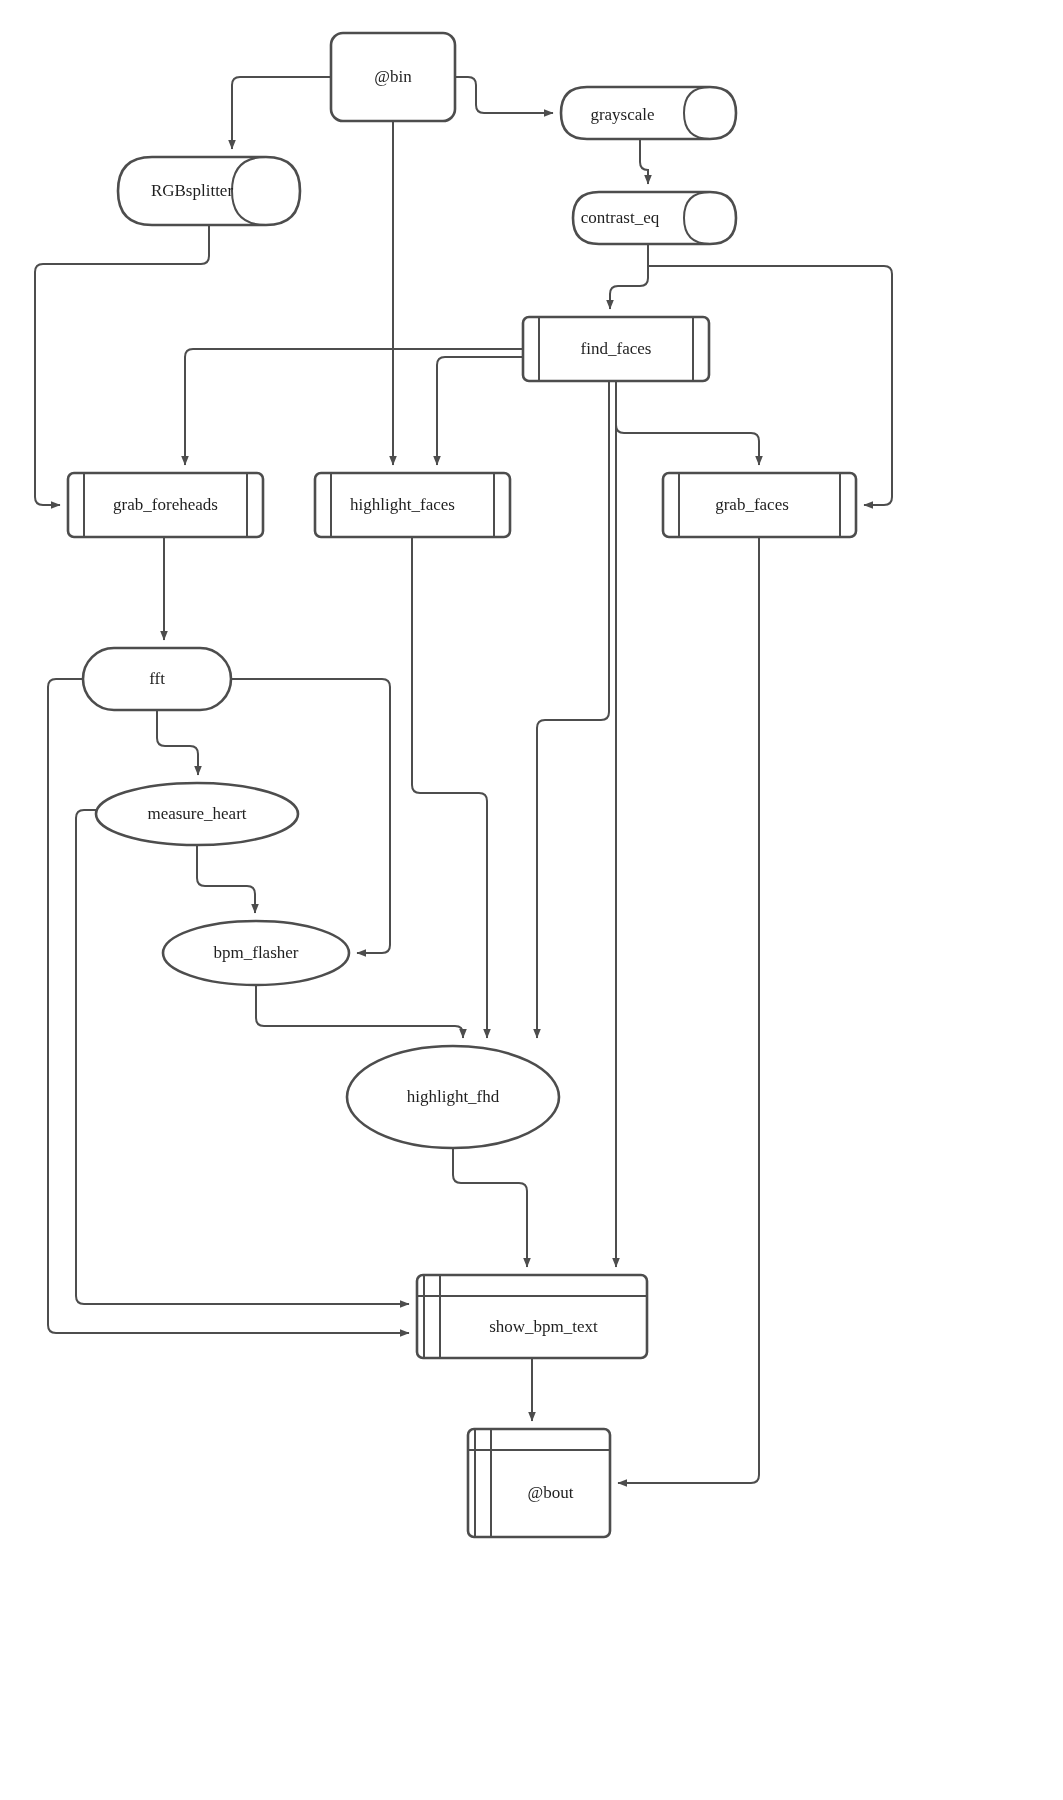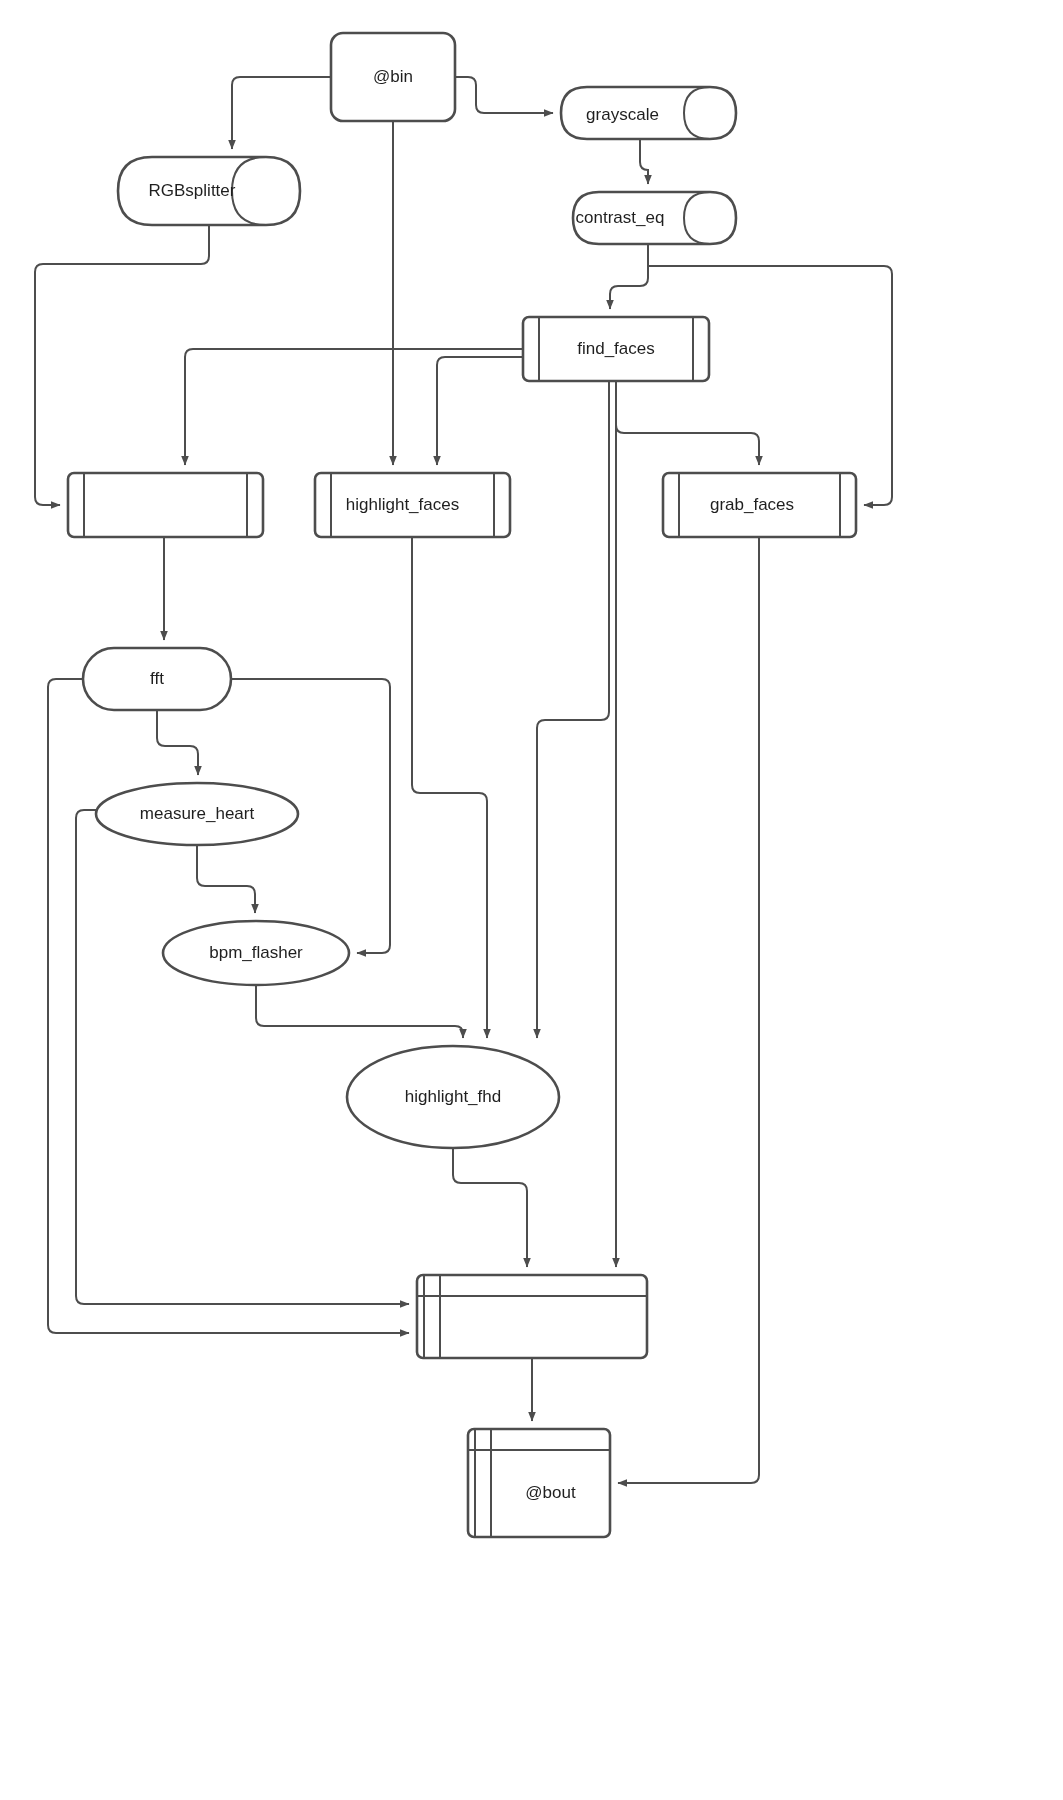--- a/index.html
+++ b/index.html
@@ -3,21 +3,21 @@
 <meta charset="utf-8">
 <style>
   html,body{margin:0;padding:0;background:#ffffff;}
   body{width:1063px;height:1800px;font-family:"Liberation Sans",sans-serif;}
   #stage{position:relative;width:1063px;height:1800px;overflow:hidden;background:#fff;}
   svg#diagram{position:absolute;left:0;top:0;width:1063px;height:1800px;}
   .edge{fill:none;stroke:#4d4d4d;stroke-width:2;}
   .shape{fill:#ffffff;stroke:#4d4d4d;stroke-width:2.6;}
   .inner{fill:none;stroke:#4d4d4d;stroke-width:2;}
   .nodelabel{position:absolute;display:flex;align-items:center;justify-content:center;
-    color:#1f1f1f;font-size:17px;font-family:Liberation Sans, sans-serif;
+    color:#1f1f1f;font-size:17px;font-family:Liberation Serif, serif;
     text-align:center;line-height:1.1;pointer-events:none;white-space:nowrap;}
 </style>
 </head>
 <body>
 
 <div id="stage">
 
   <svg id="diagram" viewBox="0 0 1063 1800">
     <defs>
       <marker id="arrow" markerWidth="11" markerHeight="11" refX="9" refY="4.2" orient="auto" markerUnits="userSpaceOnUse">
@@ -118,29 +118,31 @@
   <div class="nodelabel" style="left:331px;top:33px;width:124px;height:88px;">@bin</div>
 
   <div class="nodelabel" style="left:118px;top:157px;width:148px;height:68px;">RGBsplitter</div>
 
   <div class="nodelabel" style="left:561px;top:87px;width:123px;height:56px;border-radius:23px;">grayscale</div>
 
   <div class="nodelabel" style="left:573px;top:192px;width:94px;height:52px;">contrast_eq</div>
 
   <div class="nodelabel" style="left:539px;top:317px;width:154px;height:64px;border-radius:12px;">find_faces</div>
 
+  <div class="nodelabel" style="left:84px;top:473px;width:163px;height:64px;">grab_foreheads</div>
 
   <div class="nodelabel" style="left:331px;top:473px;width:143px;height:64px;">highlight_faces</div>
 
   <div class="nodelabel" style="left:679px;top:473px;width:146px;height:64px;">grab_faces</div>
 
   <div class="nodelabel" style="left:83px;top:648px;width:148px;height:62px;">fft</div>
 
   <div class="nodelabel" style="left:96px;top:783px;width:202px;height:62px;text-align:center;">measure_heart</div>
 
   <div class="nodelabel" style="left:163px;top:921px;width:186px;height:64px;">bpm_flasher</div>
 
   <div class="nodelabel" style="left:347px;top:1046px;width:212px;height:102px;">highlight_fhd</div>
 
+  <div class="nodelabel" style="left:440px;top:1296px;width:207px;height:62px;">show_bpm_text</div>
 
   <div class="nodelabel" style="left:491px;top:1450px;width:119px;height:87px;">@bout</div>
 
 </div>
 
 </body></html>

